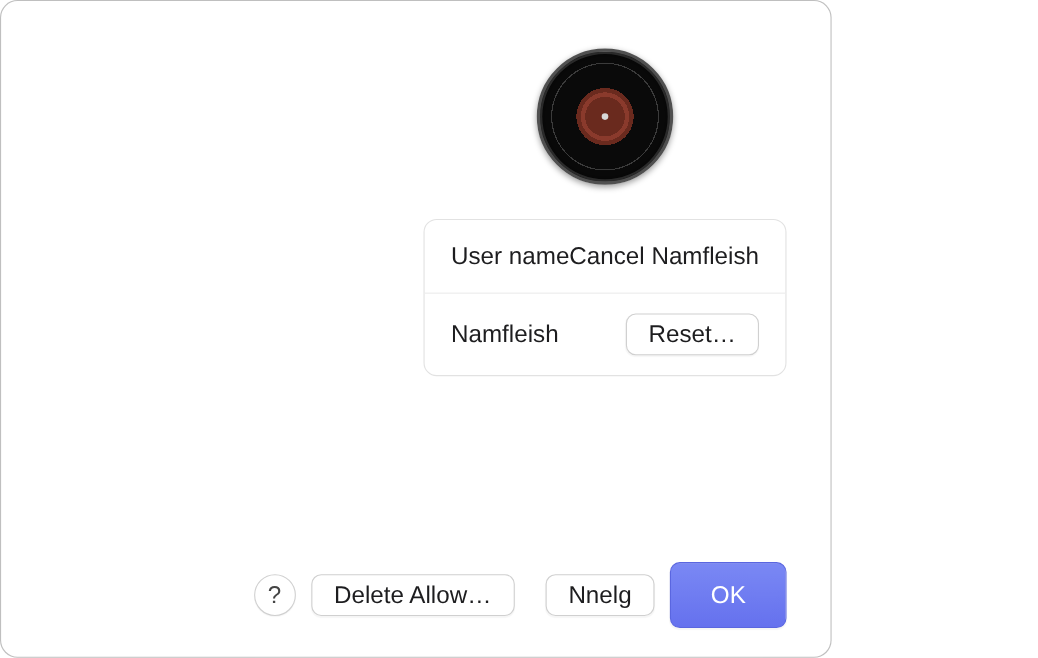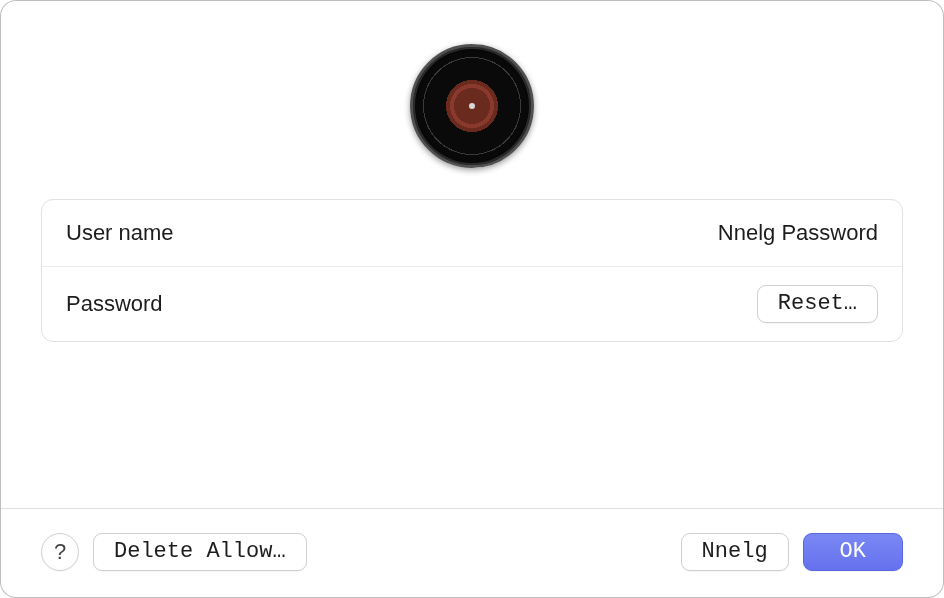--- a/index.html
+++ b/index.html
@@ -8,28 +8,29 @@
       padding: 0;
     }
     body {
       font-family: -apple-system, BlinkMacSystemFont, "Segoe UI", Helvetica, Arial, sans-serif;
       background: #fff;
       width: 944px;
       height: 598px;
       overflow: hidden;
     }
     .dialog {
-      width: 944px;
+      width: 756px;
       height: 598px;
       background: #fff;
       border-radius: 16px;
       border: 1px solid rgba(0,0,0,0.25);
       position: relative;
       display: flex;
       flex-direction: column;
+      align-items: flex-end;
     }
     .content {
       flex: 1;
       padding: 40px 40px 0 40px;
       display: flex;
       flex-direction: column;
       align-items: center;
     }
     .avatar-wrap {
       width: 130px;
@@ -86,37 +87,37 @@
       font-size: 22px;
       color: #1d1d1f;
       font-weight: 400;
     }
     .row-value {
       font-size: 22px;
       color: #1d1d1f;
       font-weight: 400;
     }
     .btn {
-      font-family: Liberation Mono, monospace;
+      font-family: Liberation Sans, sans-serif;
       font-size: 22px;
       color: #1d1d1f;
       background: #fff;
       border: 1px solid #d0d0d0;
       border-radius: 9px;
       padding: 5px 20px;
       cursor: pointer;
       box-shadow: 0 1px 1px rgba(0,0,0,0.04);
       line-height: 1.2;
     }
     .btn-primary {
       background: #6f7df2;
       background: linear-gradient(180deg, #7a88f4 0%, #6571ee 100%);
       color: #fff;
       border: 1px solid #5a66e0;
-      padding: 5px 36px;
+      padding: 16px 36px;
     }
     .toggle {
       position: relative;
       width: 56px;
       height: 32px;
       background: #5b6ef0;
       border-radius: 16px;
       cursor: pointer;
       flex-shrink: 0;
     }
@@ -166,24 +167,24 @@
 <div class="dialog">
   <div class="content">
 
     <div class="avatar-wrap">
       <div class="avatar"></div>
     </div>
 
     <div class="section">
       <div class="row">
         <span class="row-label">User name</span>
-        <span class="row-value">Nnelg Password</span>
+        <span class="row-value">Cancel Namfleish</span>
       </div>
       <div class="row">
-        <span class="row-label">Password</span>
+        <span class="row-label">Namfleish</span>
         <button class="btn">Reset…</button>
       </div>
     </div>
 
 
   </div>
 
   <div class="footer-sep"></div>
 
   <div class="footer">

